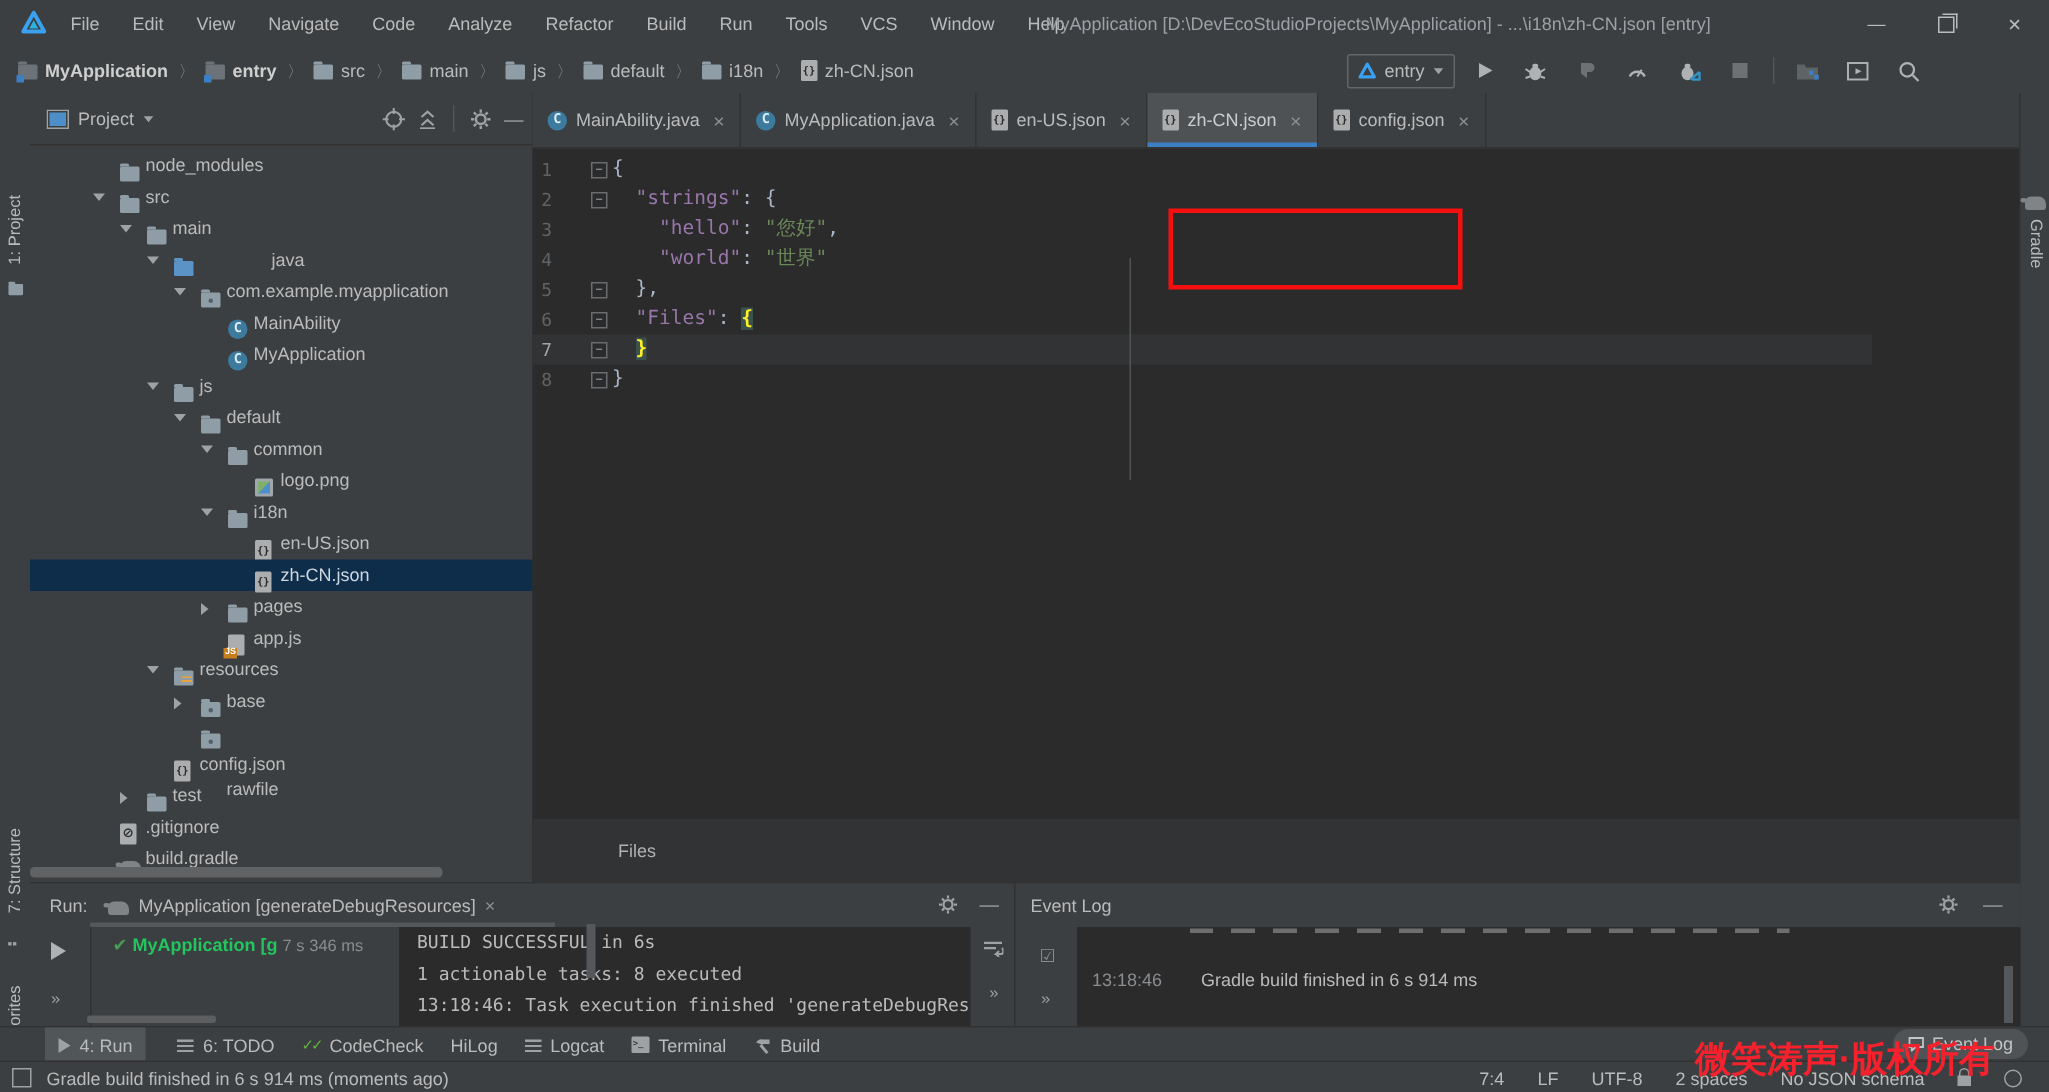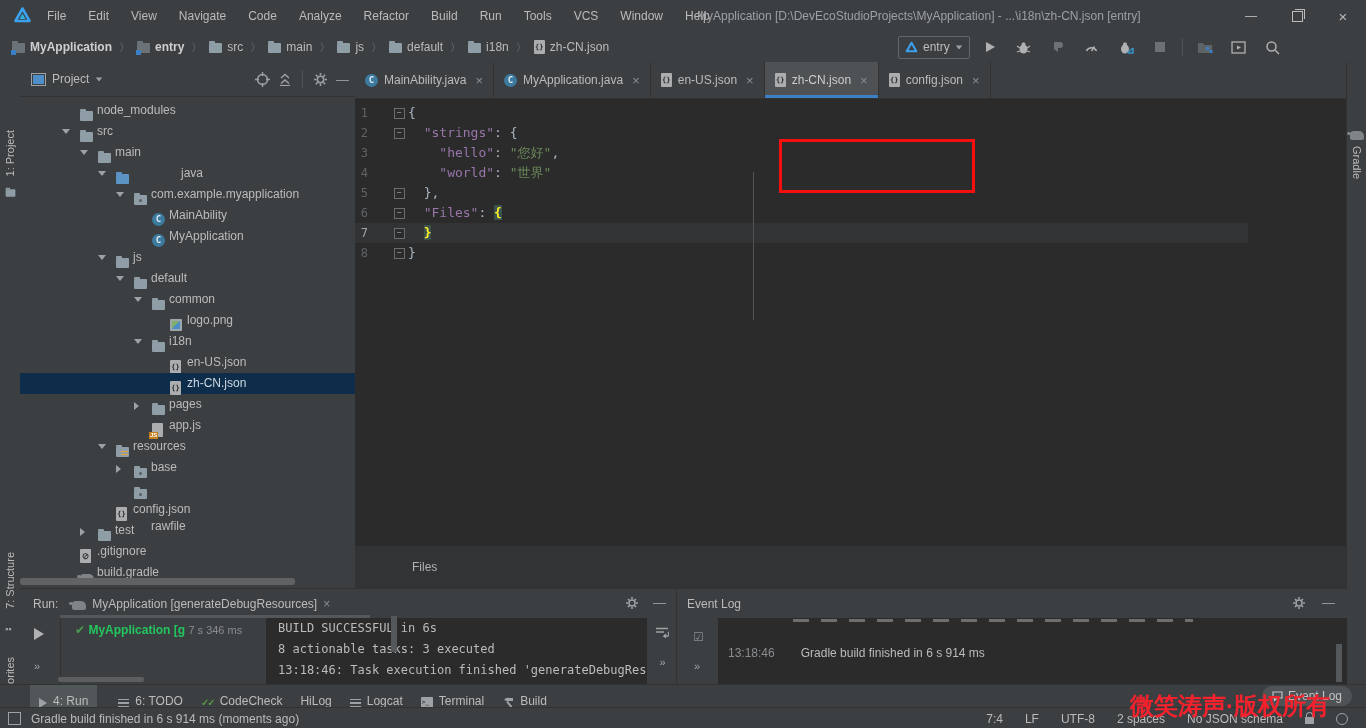--- a/index.html
+++ b/index.html
@@ -108,21 +108,21 @@
   #elhead-icons{position:absolute;right:12px;top:7px;display:flex;gap:16px;}
   #eltools{left:0;top:29px;width:40px;height:66px;}
   #elconsole{left:41px;top:29px;width:629px;height:66px;background:#2B2B2B;}
   #elpartial{position:absolute;left:75px;top:1px;width:400px;height:3px;
      background:repeating-linear-gradient(90deg,#6E6E6E 0 16px,transparent 16px 28px);}
   #elrow{position:absolute;left:10px;top:28px;white-space:nowrap;}
   #elrow .time{color:#8A8D90;margin-right:26px;}
   #elvsb{position:absolute;left:618px;top:26px;width:6px;height:38px;background:#55585A;}
   
   #bottombar{left:0;top:684px;width:1366px;height:23px;background:#3C3F41;border-top:1px solid #323232;display:flex;align-items:center;}
-  .bbtn{display:flex;align-items:flex-end;gap:6px;height:23px;padding:0 9px;color:#BBBBBB;}
+  .bbtn{display:flex;align-items:center;gap:6px;height:23px;padding:0 9px;color:#BBBBBB;}
   .bbtn.sel{background:#515658;}
   #bbspacer{width:30px;}
   #eventlog-btn{position:absolute;left:1262px;top:686px;height:20px;background:#4F5355;border-radius:10px;display:flex;align-items:center;gap:5px;padding:0 10px;color:#C2C4C6;z-index:3;}
   #statusbar{left:0;top:707px;width:1366px;height:21px;background:#3C3F41;border-top:1px solid #323232;display:flex;align-items:center;}
   #sb-icon{margin-left:8px;width:11px;height:11px;border:1px solid #9FA2A5;}
   #sb-msg{margin-left:10px;color:#BBBBBB;}
   #sb-right{position:absolute;right:18px;display:flex;align-items:center;gap:22px;color:#BBBBBB;}
   .lockic{width:9px;height:7px;background:#9FA2A5;position:relative;margin-top:4px;}
   .lockic::before{content:"";position:absolute;left:1px;top:-5px;width:5px;height:5px;border:1.5px solid #9FA2A5;border-bottom:none;border-radius:4px 4px 0 0;}
   .hectoric{width:10px;height:10px;border-radius:50%;border:1.5px solid #9FA2A5;position:relative;}
@@ -502,21 +502,21 @@
     <span class="chev abs" style="left:14px;top:42px;">»</span>
   </div>
   <div class="abs" id="runtree">
     <div id="runnode">
       <span style="color:#499C54;">✔ </span><b>MyApplication [g</b> <span class="dur">7 s 346 ms</span>
     </div>
   </div>
   <div id="runhsb"></div>
   <div class="abs" id="runconsole">
       <div>BUILD SUCCESSFUL in 6s</div>
-      <div>8 actionable tasks: 3 executed</div>
+      <div>1 actionable tasks: 8 executed</div>
       <div>13:18:46: Task execution finished 'generateDebugResou</div>
     </div>
   <div id="runvsb"></div>
   <div class="abs" id="runright">
     <svg width="14" height="12">
         <path d="M1 2.5 h12 M1 6 h8" stroke="#9FA2A5" stroke-width="1.5" fill="none"></path>
         <path d="M13 6 a3 3 0 0 1 0 4 h-4 l2 -2 m-2 2 l2 2" stroke="#9FA2A5" stroke-width="1.3" fill="none"></path>
       </svg>
     <span class="chev">»</span>
   </div>

